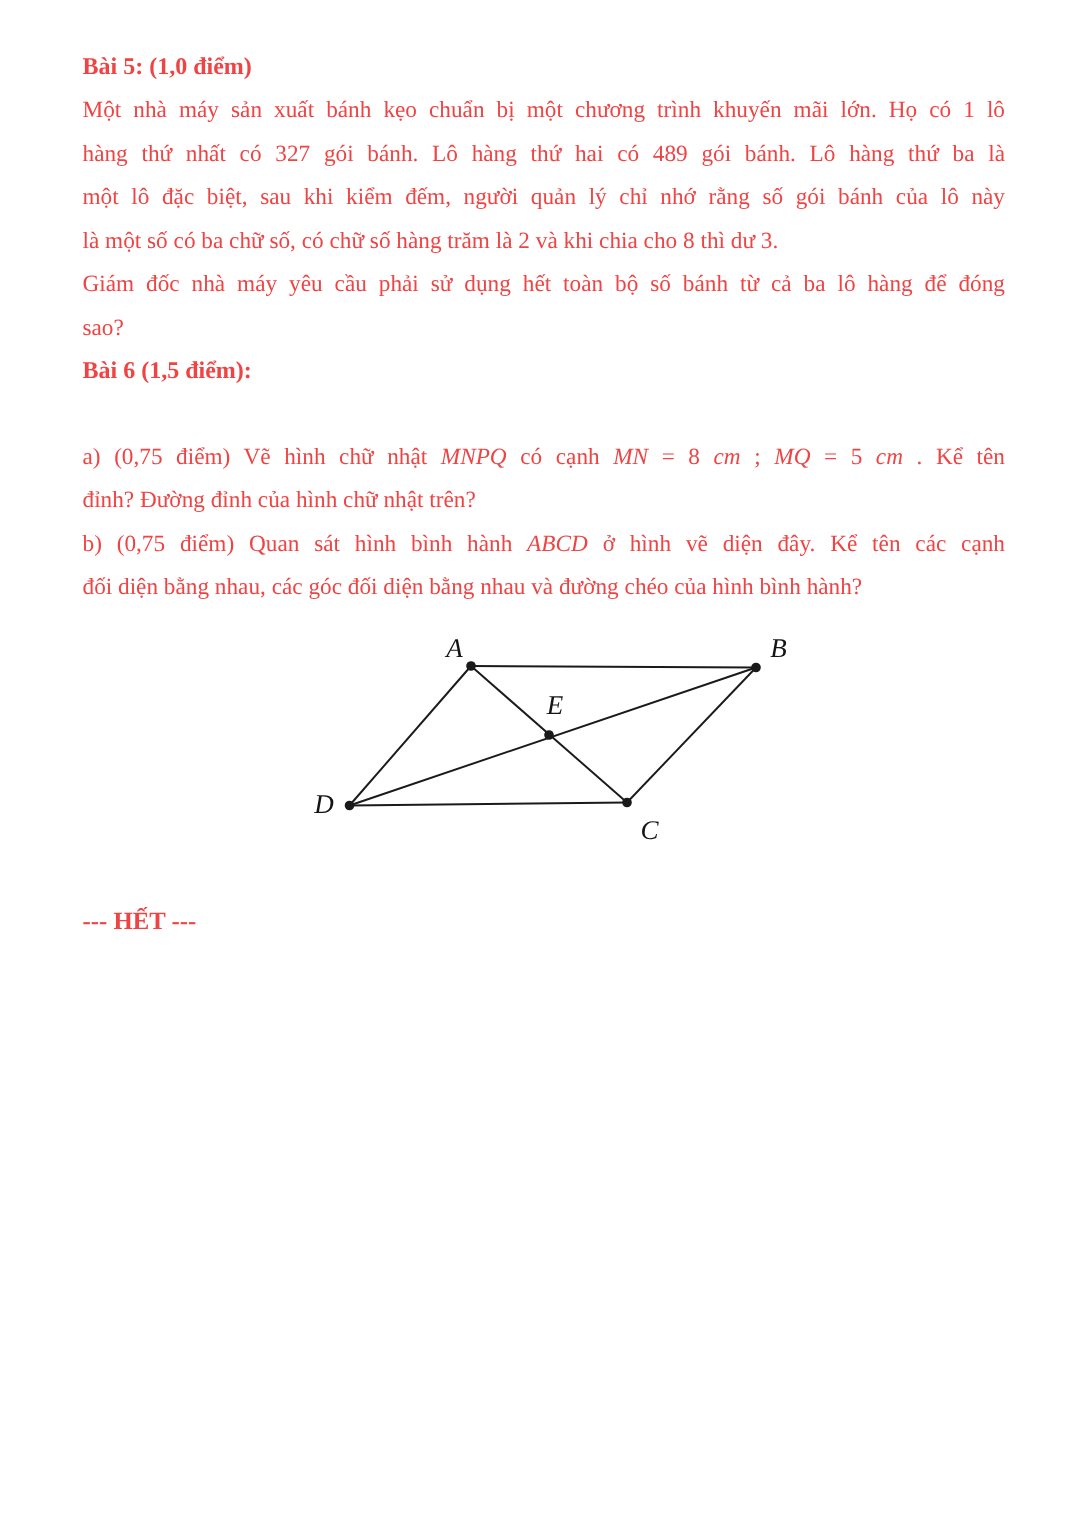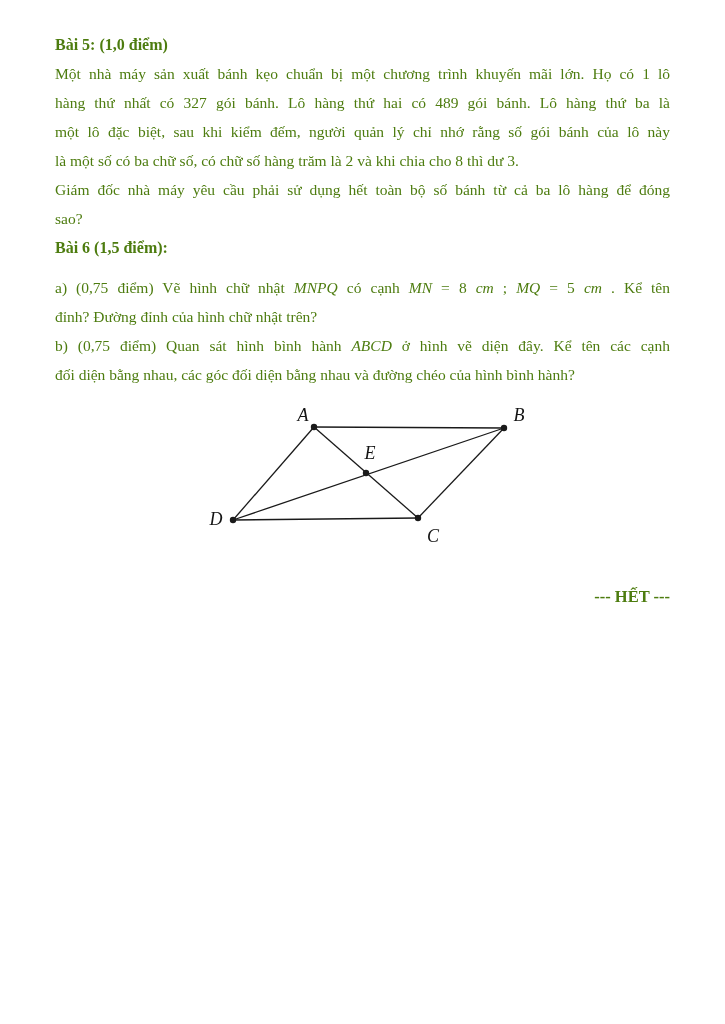--- a/index.html
+++ b/index.html
@@ -27,49 +27,49 @@
     line-height: 29px;
     white-space: normal;
   }
 
   
   .jline { text-align: justify; text-align-last: justify; }
   .lline { text-align: left; }
 
   .heading { font-weight: bold; font-size: 16px; }
 
-  .part-a { margin-top: 11px; }
+  .part-a { margin-top: 28px; }
 
   .figure-wrap {
     margin-top: 8px;
     margin-left: 145px;
     width: 340px;
     height: 150px;
   }
 
   .vertex-label {
     font-family: "Liberation Serif", serif;
     font-style: italic;
     font-size: 18px;
     fill: #141414;
     text-anchor: middle;
   }
 
   .footer {
     margin-top: 40px;
-    text-align: right;
+    text-align: left;
     font-weight: bold;
     font-size: 16.5px;
     line-height: 20px;
   }
 </style>
 </head>
 <body>
 
-<div class="page" style="background: rgb(255, 255, 255); color: #4d7c0f;">
+<div class="page" style="background: rgb(255, 255, 255); color: #ef4444;">
   <div class="content">
 
     <div class="line heading">Bài 5: (1,0 điểm)</div>
 
     <div>
       <div class="line jline">Một nhà máy sản xuất bánh kẹo chuẩn bị một chương trình khuyến mãi lớn. Họ có 1 lô</div>
       <div class="line jline">hàng thứ nhất có 327 gói bánh. Lô hàng thứ hai có 489 gói bánh. Lô hàng thứ ba là</div>
       <div class="line jline">một lô đặc biệt, sau khi kiểm đếm, người quản lý chỉ nhớ rằng số gói bánh của lô này</div>
       <div class="line lline">là một số có ba chữ số, có chữ số hàng trăm là 2 và khi chia cho 8 thì dư 3.</div>
     </div>

